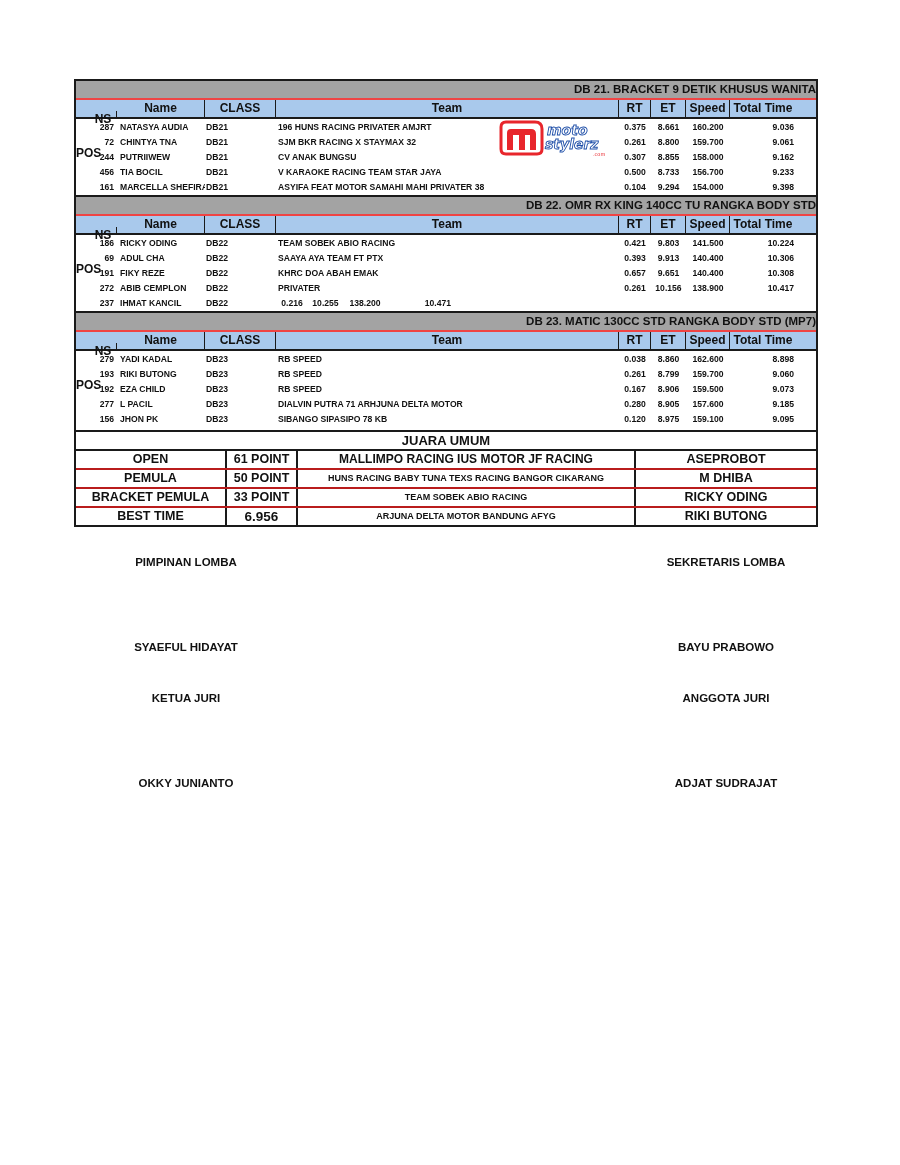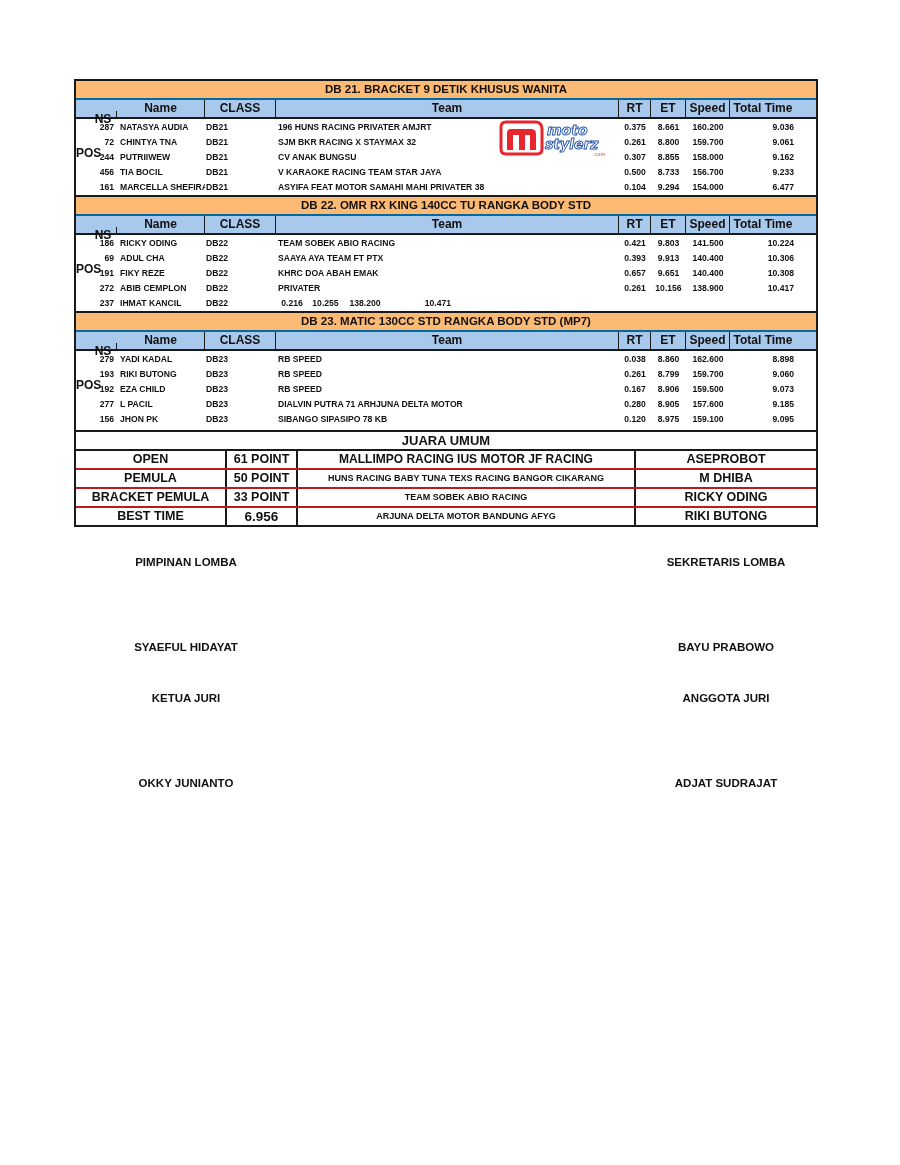--- a/index.html
+++ b/index.html
@@ -1,22 +1,22 @@
 <!DOCTYPE html>
 <html><head>
   <meta charset="utf-8">
   <style>
     html, body { margin: 0; padding: 0; background: #ffffff; }
     body { width: 900px; height: 1165px; position: relative; overflow: hidden;
            font-family: "Liberation Sans", "DejaVu Sans", sans-serif; color: #111; }
     .results { position: absolute; left: 74px; top: 79px; width: 744px;
                border: 2px solid #1a1a1a; border-bottom: none; box-sizing: border-box; }
     .section { position: relative; }
-    .sec-title { height: 17px; background: #fdba74; border-bottom: 2px solid #0369a1;
-                 text-align: center; font-weight: bold; font-size: 11.5px; line-height: 17px; }
+    .sec-title { height: 17px; background: #a3a3a3; border-bottom: 2px solid #ef4444;
+                 text-align: right; font-weight: bold; font-size: 11.5px; line-height: 17px; }
     .hdr { display: flex; height: 17px; background: #a9c9ec; border-bottom: 2px solid #1a1a1a; }
     .hdr > div { font-weight: bold; font-size: 12px; line-height: 17px; text-align: center;
                  border-right: 1px solid #1a1a1a; box-sizing: border-box; }
     .hdr > div:last-child { border-right: none; }
     .row { display: flex; height: 15px; font-size: 8.6px; font-weight: bold; line-height: 15px; }
     .row > div { box-sizing: border-box; white-space: nowrap; overflow: hidden; }
     .c-pos { width: 14px; text-align: center; margin-top: 45px; }
     .c-ns { width: 27px; text-align: right; padding-right: 3px; }
     .c-name { width: 88px; text-align: left; }
     .c-class { width: 71px; text-align: left; padding-left: 1px; }
@@ -115,21 +115,21 @@
   </div>
         <div class="row">
     <div class="c-pos">5</div>
     <div class="c-ns">161</div>
     <div class="c-name">MARCELLA SHEFIRA</div>
     <div class="c-class">DB21</div>
     <div class="c-team">ASYIFA FEAT MOTOR SAMAHI MAHI PRIVATER 38</div>
     <div class="c-rt">0.104</div>
     <div class="c-et">9.294</div>
     <div class="c-speed">154.000</div>
-    <div class="c-total">6.477</div>
+    <div class="c-total">9.398</div>
   </div>
       </div>
   </div>
     <div class="section">
     <div class="sec-title">DB 22. OMR RX KING 140CC TU RANGKA BODY STD</div>
     <div class="hdr">
       <div class="c-pos">POS</div>
       <div class="c-ns">NS</div>
       <div class="c-name">Name</div>
       <div class="c-class">CLASS</div>

